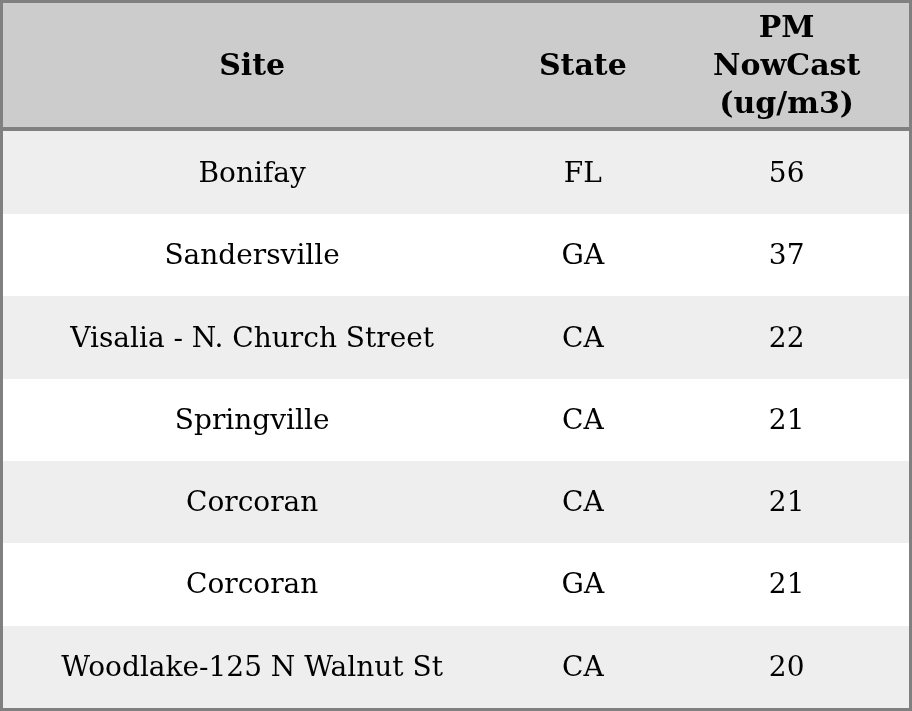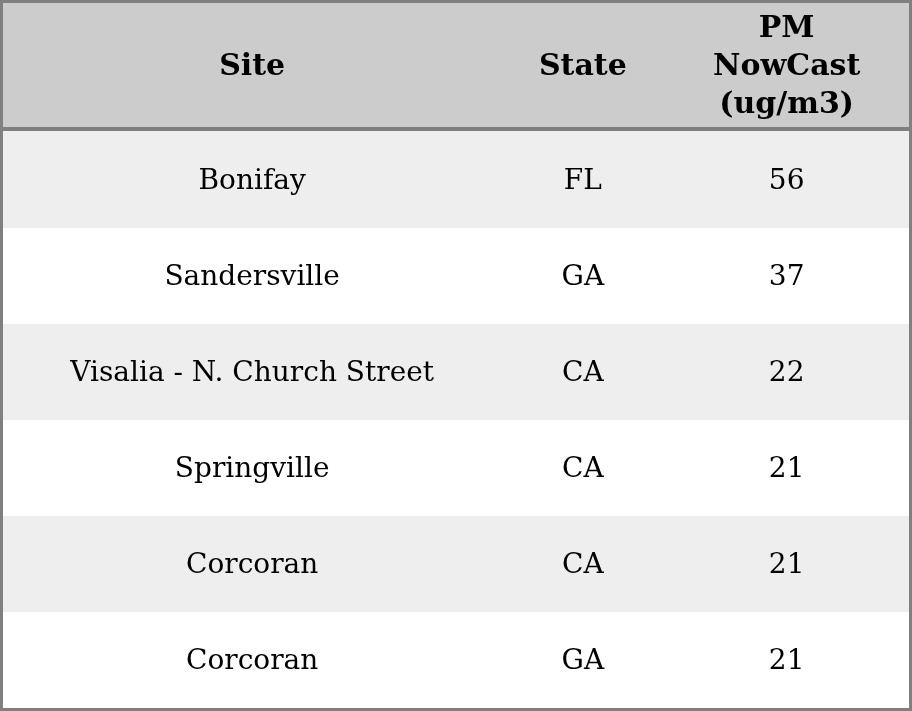--- a/index.html
+++ b/index.html
@@ -100,15 +100,20 @@
       <tr>
         <td>Corcoran</td>
         <td>CA</td>
         <td>21</td>
       </tr>
       <tr>
         <td>Corcoran</td>
         <td>GA</td>
         <td>21</td>
       </tr>
+      <tr>
+        <td>Woodlake-125 N Walnut St</td>
+        <td>CA</td>
+        <td>20</td>
+      </tr>
     </tbody>
   </table>
 </div>
 
 </body></html>

